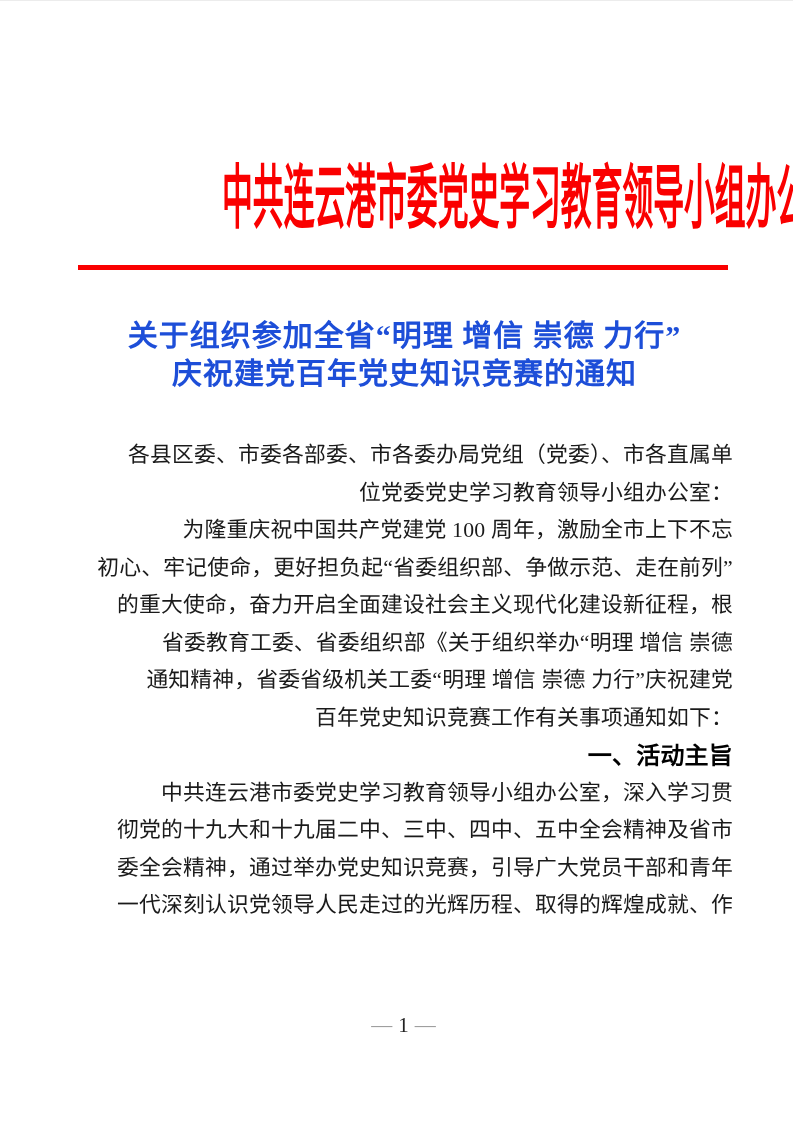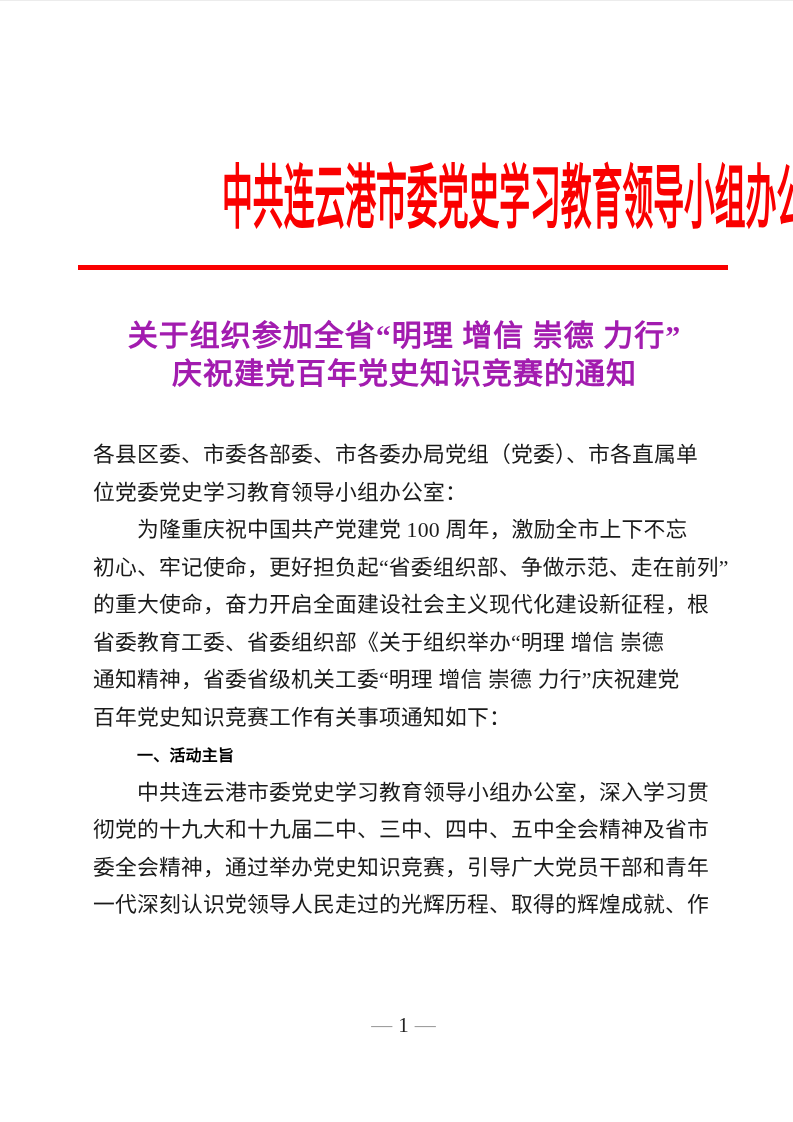--- a/index.html
+++ b/index.html
@@ -30,43 +30,44 @@
   .letterhead-divider{
     position:absolute;top:265px;left:78px;
     width:650px;height:5px;
     background:var(--red);
   }
   
   .doc-title{
     position:absolute;top:317px;left:0;width:100%;
     padding-left:16px;box-sizing:border-box;
     text-align:center;
-    color:#a21caf;
+    color:#1d4ed8;
     font-weight:bold;
     font-size:30px;
     line-height:38px;
     letter-spacing:1px;
   }
   
   .doc-body{
     position:absolute;top:437px;left:93px;width:640px;
     color:var(--ink);
     font-size:21.8px;
   }
   .doc-body .line{
     height:37.5px;
     line-height:37.5px;
     white-space:nowrap;
     letter-spacing:0.2px;
+    text-align:right;
   }
   .doc-body .line.indent{padding-left:44px;}
   .doc-body .line.heading{
     font-family:"Liberation Sans","DejaVu Sans",sans-serif;
     font-weight:bold;
-    font-size:16px;
+    font-size:24px;
     color:#000;
   }
   
   .page-footer{
     position:absolute;top:1012px;left:0;width:100%;
     padding-left:14px;box-sizing:border-box;
     text-align:center;
     font-size:21px;
     line-height:26px;
   }

